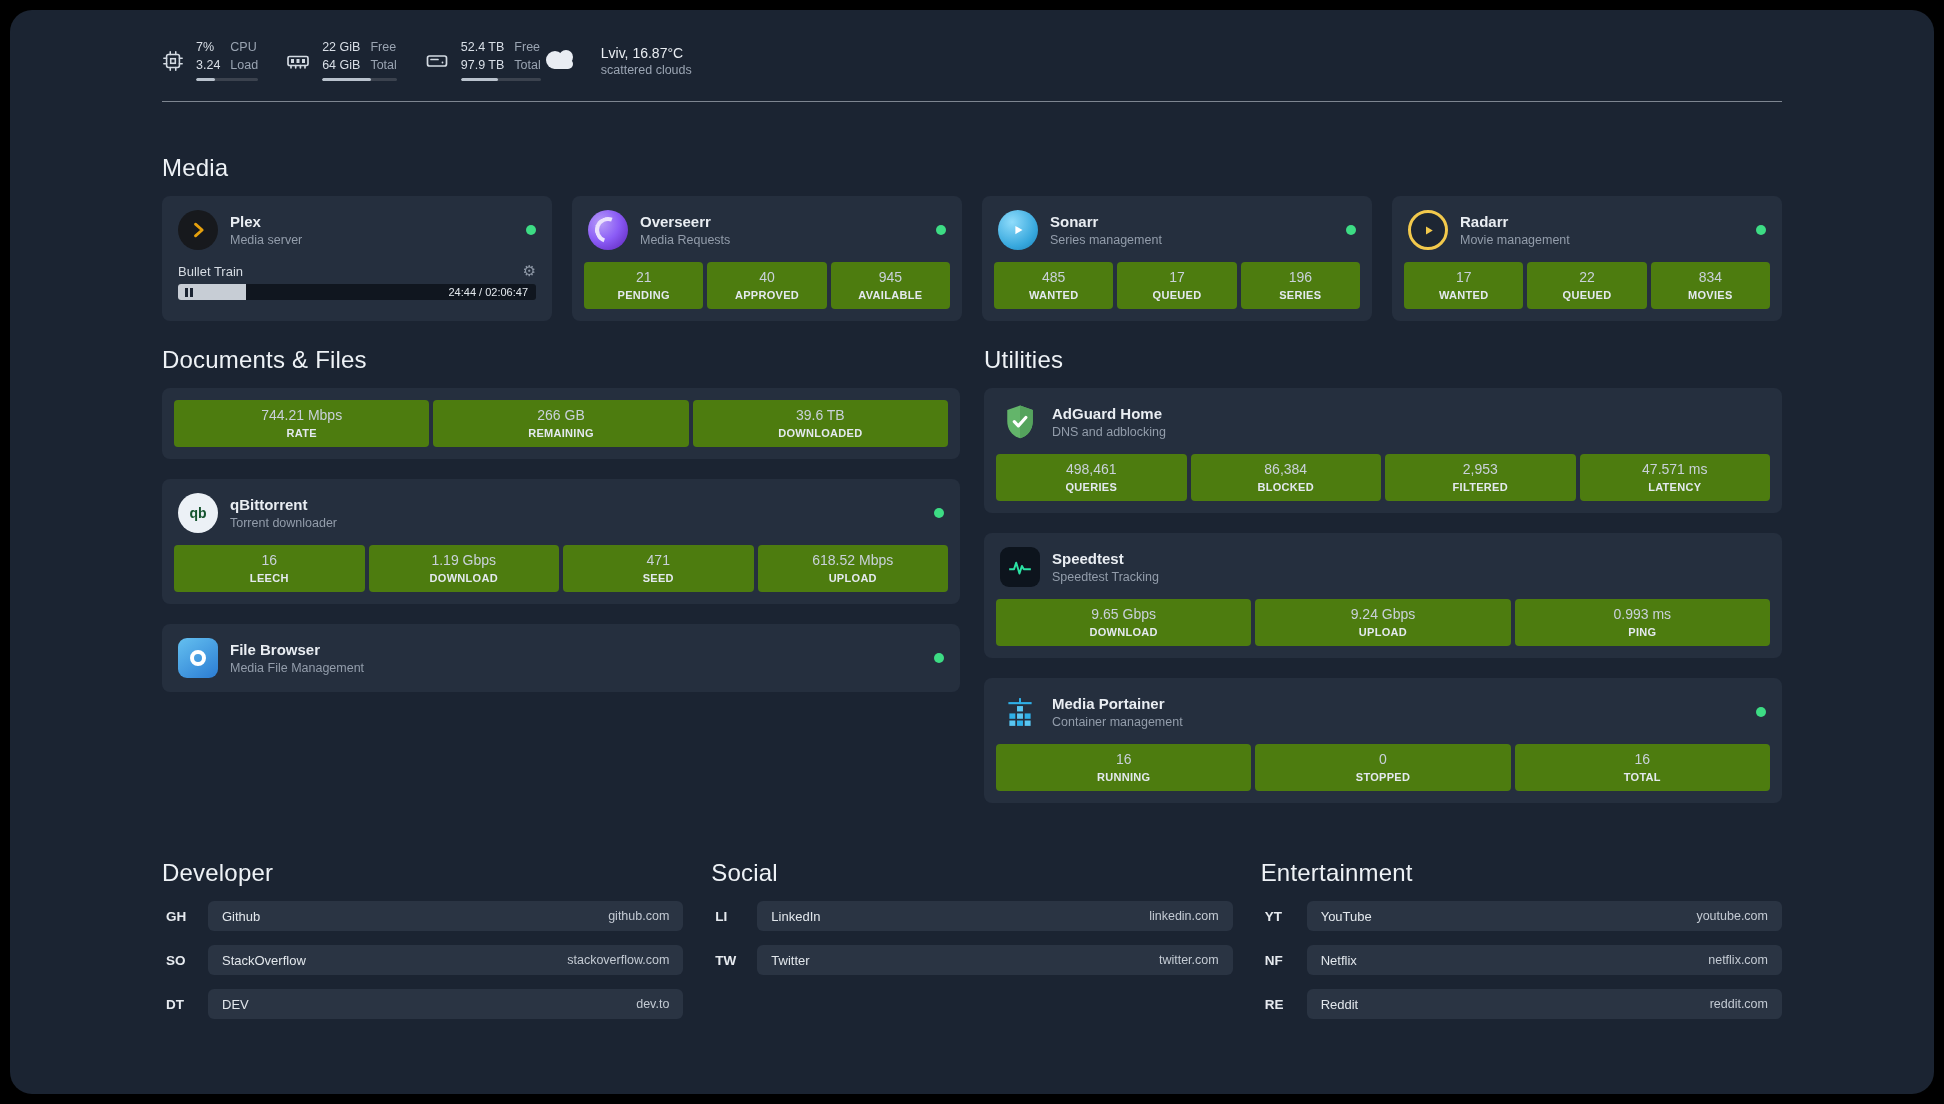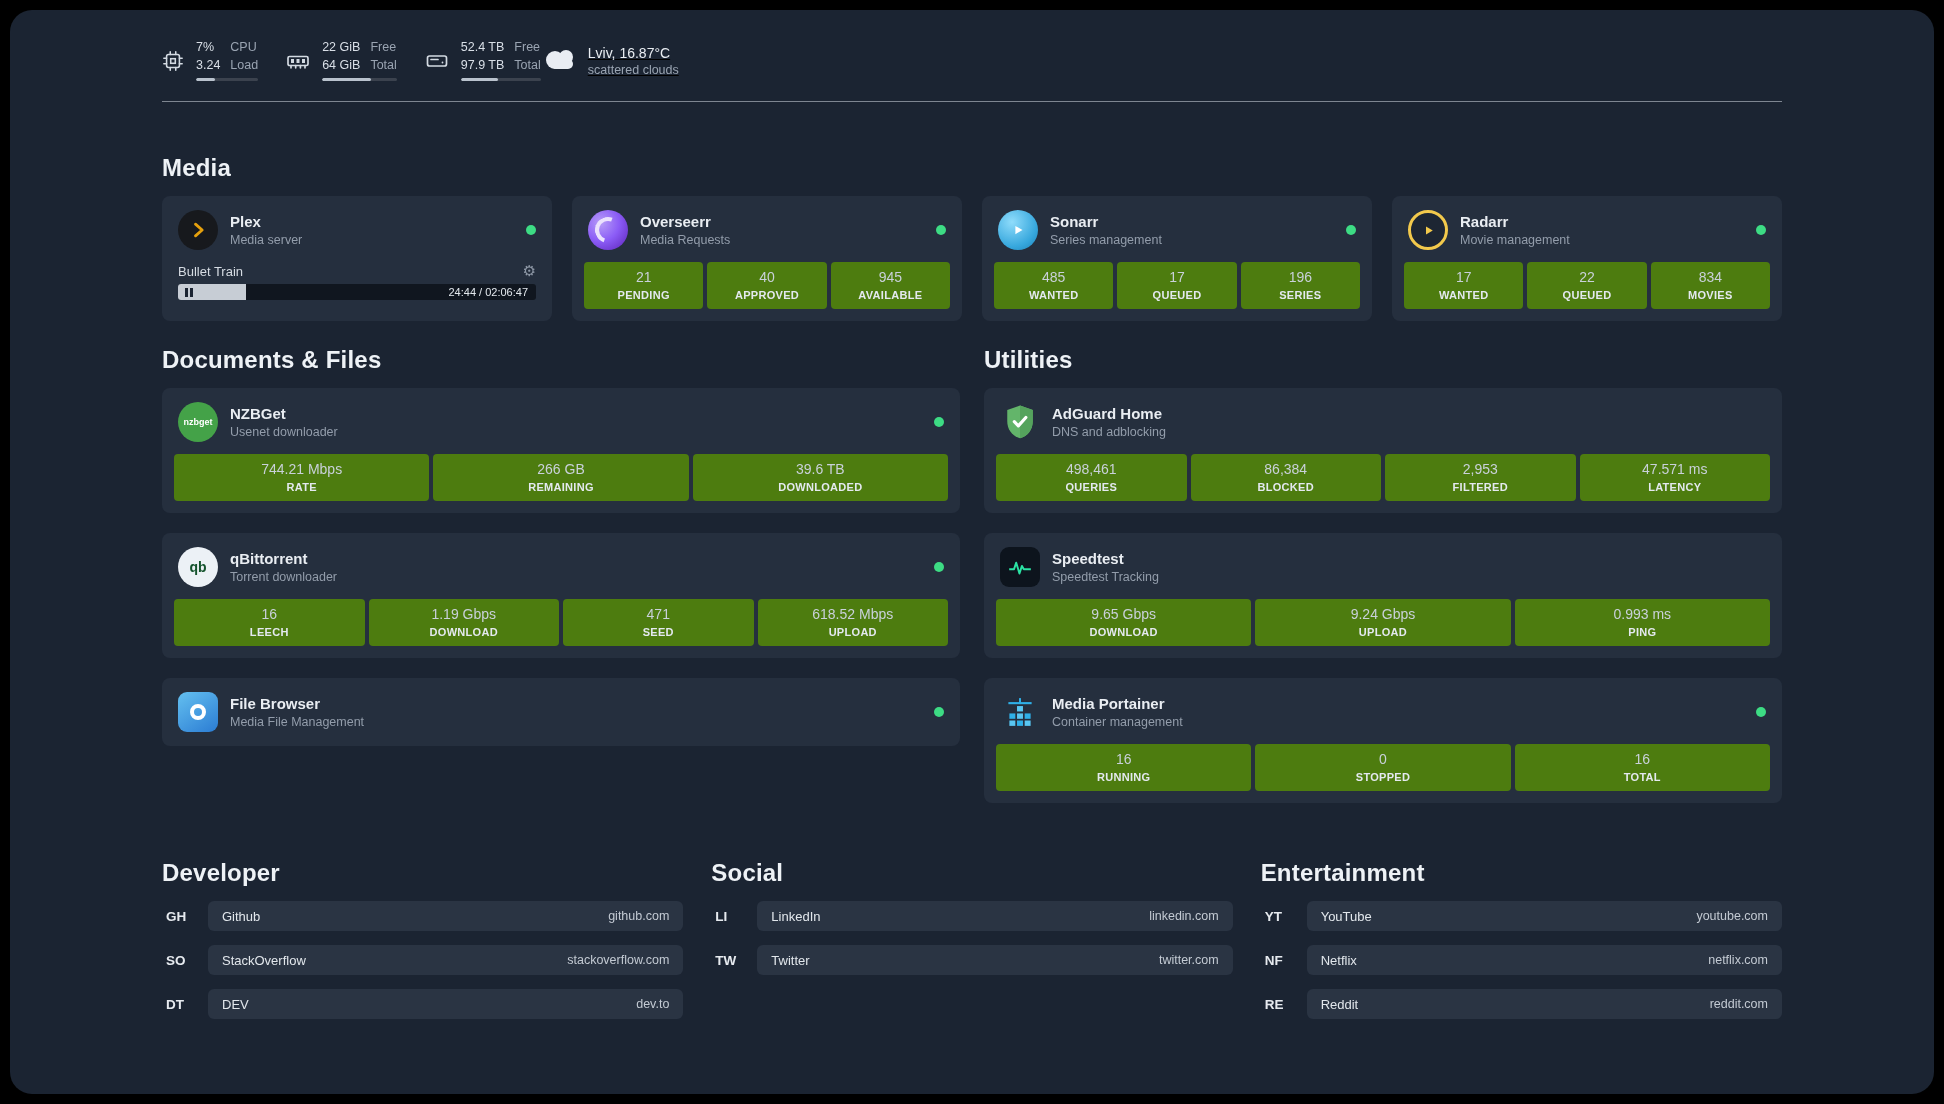--- a/index.html
+++ b/index.html
@@ -17,29 +17,29 @@
   .res-col.vals { color:#d9dfe7; }
   .res-col.labs { color:#9aa4b2; }
   .res-bar { margin-top:5px; height:3px; width:100%; background:rgba(255,255,255,.14); border-radius:2px; overflow:hidden; }
   .res-fill { display:block; height:100%; background:#b9c2cd; border-radius:2px; }
 
   .search { flex:1; margin:0 46px; display:flex; height:36px; border:1px solid #4b5course; border:1px solid #4b5565; border-radius:6px; background:#18202d; overflow:hidden; }
   .search input { flex:1; background:transparent; border:0; outline:0; padding:0 14px; font-size:13.5px; color:#dfe4ea; font-family:"Liberation Sans",sans-serif; }
   .search input::placeholder { color:#8b95a3; }
   .search-btn { width:44px; border:0; border-left:1px solid #4b5565; background:#2b3546; color:#e2e7ed; font-size:14px; cursor:pointer; font-family:"Liberation Sans",sans-serif; }
 
-  .weather { display:flex; align-items:center; gap:7px;text-decoration:underline; }
+  .weather { display:flex; align-items:center; gap:20px; }
   .weather-text { display:flex; flex-direction:column; gap:2px; }
   .weather-loc { font-size:14px; color:#e9edf2; }
   .weather-cond { font-size:12.5px; color:#9aa4b2; }
 
   .topbar-divider { margin-top:20px; border-bottom:1px solid rgba(225,232,240,.5); }
 
   
-  .section-title { font-size:24px; font-weight:700; color:#eef2f6; margin-bottom:14px; letter-spacing:.2px; }
+  .section-title { font-size:24px; font-weight:400; color:#eef2f6; margin-bottom:14px; letter-spacing:.2px; }
   .media-section { margin-top:52px; }
   .media-grid { display:grid; grid-template-columns:repeat(4,1fr); gap:20px; }
 
   .card { background:#252f3e; border-radius:8px; padding:12px; position:relative; cursor:pointer; }
   .card-head { display:flex; align-items:center; gap:12px; padding:2px 4px; margin-bottom:10px; }
   .card-head.no-stats { margin-bottom:0; }
   .svc-text { min-width:0; }
   .svc-name { font-size:15px; font-weight:600; color:#e9edf2; white-space:nowrap; }
   .svc-sub { font-size:12.5px; color:#939dab; margin-top:3px; white-space:nowrap; }
   .status-dot { margin-left:auto; width:10px; height:10px; border-radius:50%; background:#3ddc84; flex:0 0 10px; }
@@ -312,30 +312,20 @@
       </div>
     </div>
 
     <div class="twocol">
 
       <div>
         <div class="section-title">Documents &amp; Files</div>
         <div class="col-stack">
 
           <div class="card">
-            <div class="card-head">
-              <span class="chip icon-nzbget">
-                  <span>nzbget</span>
-                </span>
-              <div class="svc-text">
-                <div class="svc-name">NZBGet</div>
-                <div class="svc-sub">Usenet downloader</div>
-              </div>
-              <span class="status-dot" style="background: rgb(61, 220, 132);"></span>
-            </div>
             <div class="stats">
               <div class="stat">
                 <div class="stat-value">744.21 Mbps</div>
                 <div class="stat-label">RATE</div>
               </div>
               <div class="stat">
                 <div class="stat-value">266 GB</div>
                 <div class="stat-label">REMAINING</div>
               </div>
               <div class="stat">

